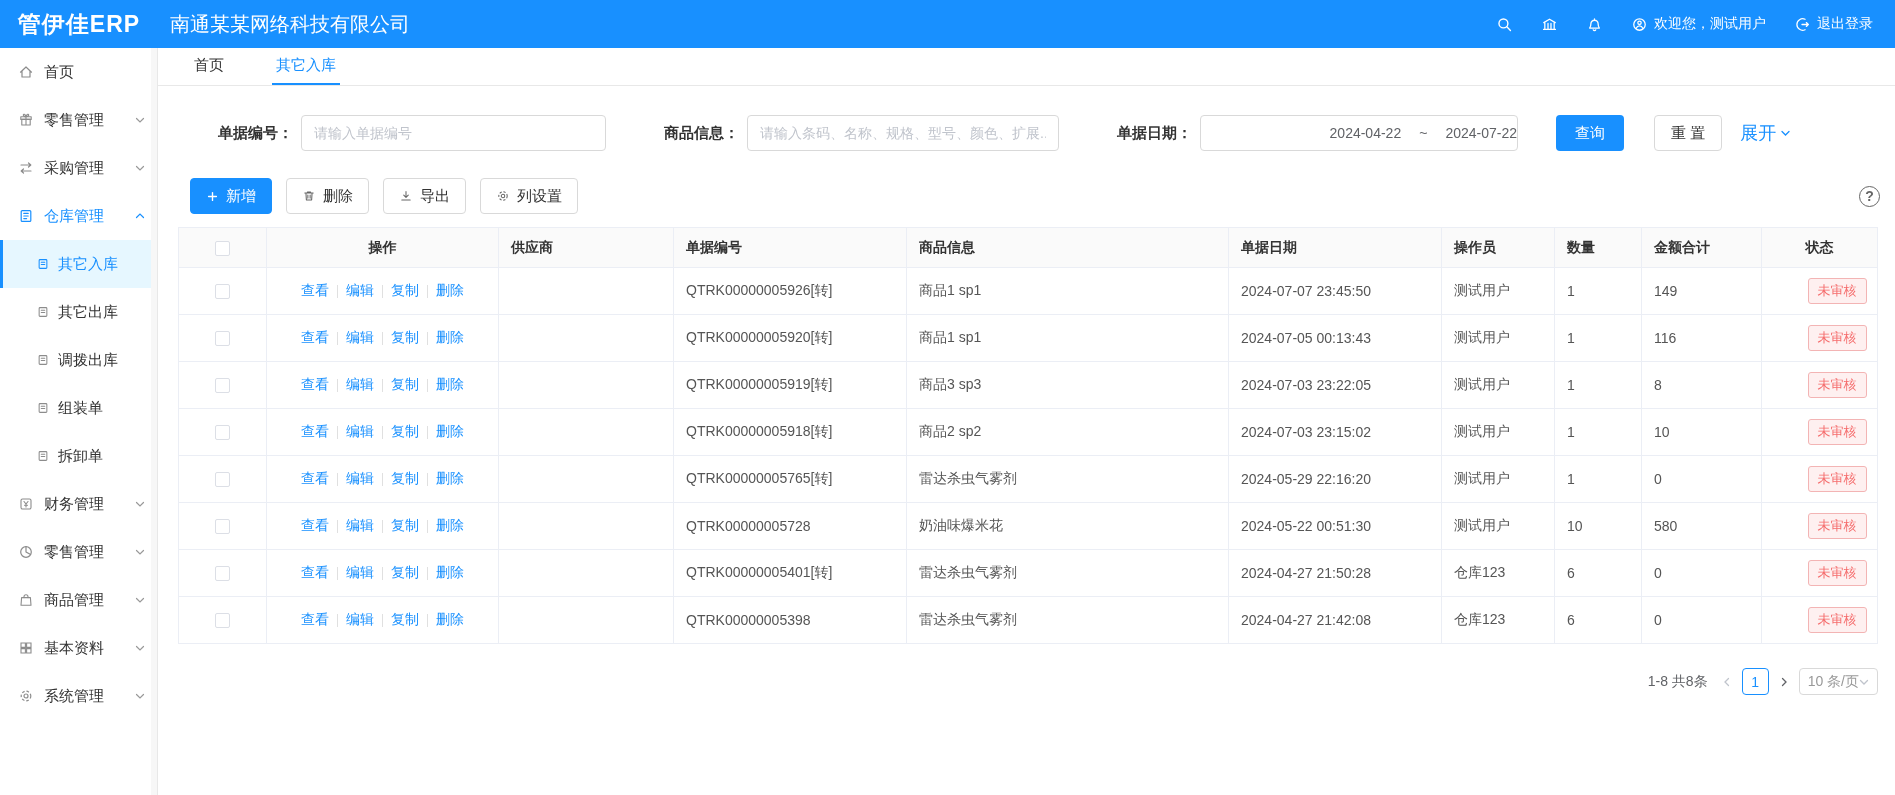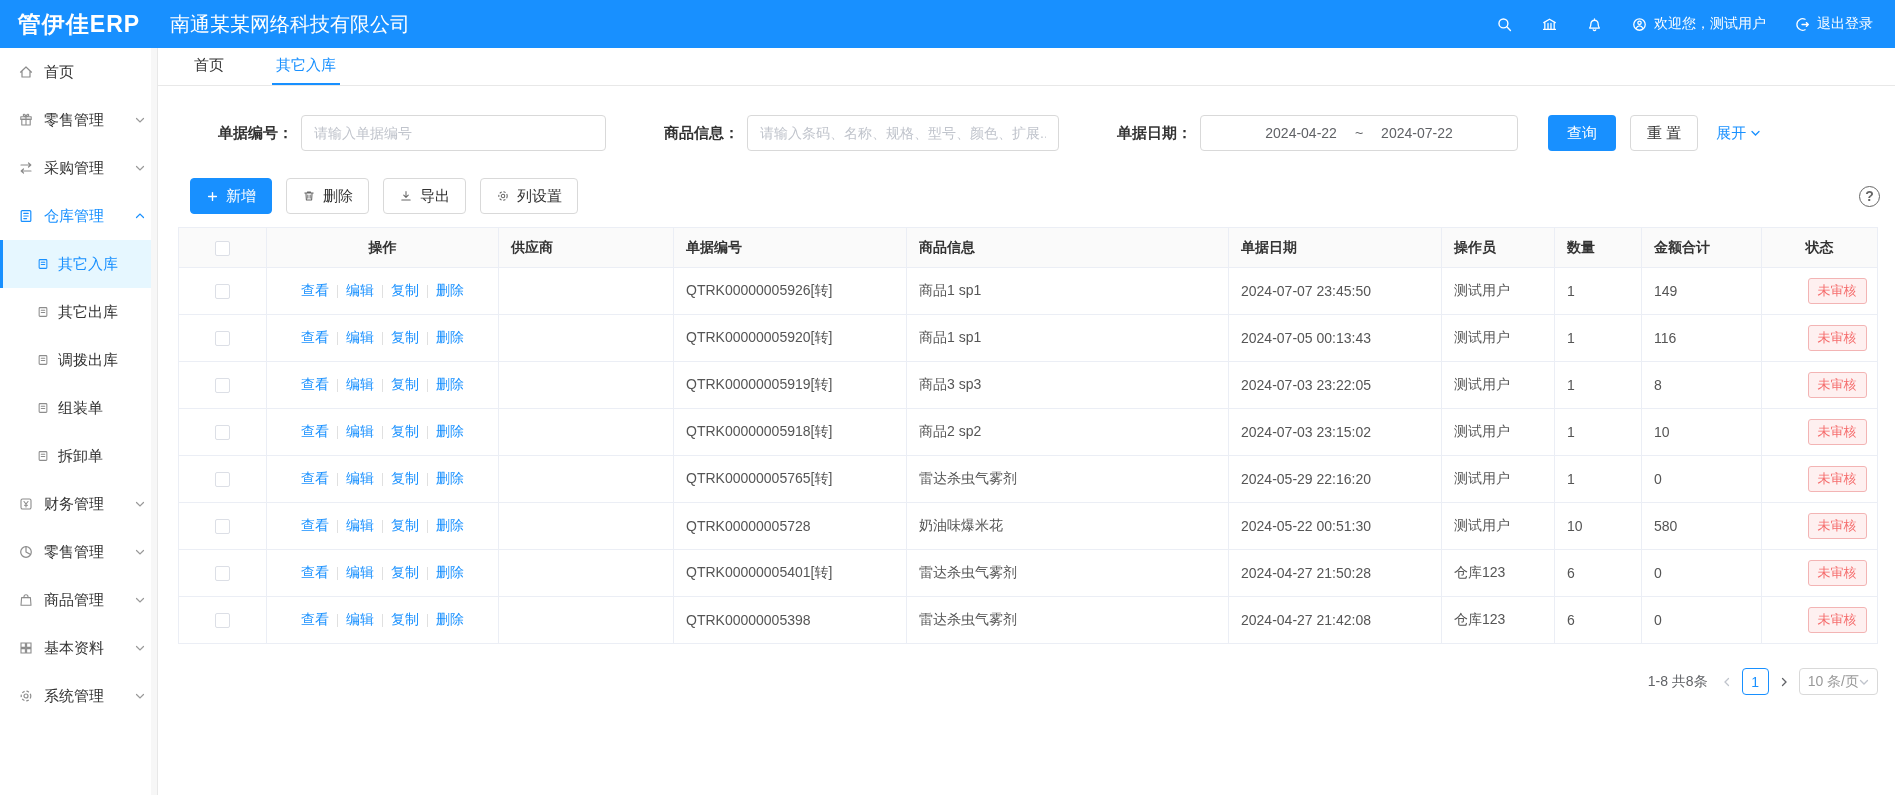--- a/index.html
+++ b/index.html
@@ -40,26 +40,26 @@
   .tab { display:flex; align-items:center; font-size:15px; color:#333; cursor:pointer; border-bottom:2px solid transparent; padding:0 4px; }
   .tab.active { color:#1890ff; border-bottom-color:#1890ff; }
 
   
   .filters { display:flex; align-items:center; margin:29px 0 0 60px; }
   .f-label { font-size:15px; color:#333; font-weight:bold; margin-right:8px; white-space:nowrap; }
   .f-input { height:36px; border:1px solid #d9d9d9; border-radius:4px; font-size:14px; padding:0 12px; color:#555; outline:none; font-family:inherit; }
   .f-input::placeholder { color:#c0c4cc; }
   .in-docno { width:305px; margin-right:58px; }
   .in-product { width:312px; margin-right:58px; }
-  .daterange { width:318px; height:36px; border:1px solid #d9d9d9; border-radius:4px; display:flex; align-items:center; justify-content:center; gap:18px; font-size:14px; color:#606266; cursor:pointer; margin-right:30px; }
+  .daterange { width:318px; height:36px; border:1px solid #d9d9d9; border-radius:4px; display:flex; align-items:center; justify-content:flex-end; gap:18px; font-size:14px; color:#606266; cursor:pointer; margin-right:38px; }
   .btn { height:36px; border-radius:4px; font-size:15px; cursor:pointer; border:1px solid transparent; font-family:inherit; display:inline-flex; align-items:center; justify-content:center; }
   .btn-primary { background:#1890ff; color:#fff; padding:0 18px; }
   .btn-plain { background:#fff; color:#333; border-color:#d9d9d9; padding:0 16px; }
-  .btn-search { margin-right:14px; }
-  .expand-link { color:#1890ff; font-size:15px; margin-left:18px; display:inline-flex; align-items:center; gap:4px; cursor:pointer; }
+  .btn-search { margin-right:30px; }
+  .expand-link { color:#1890ff; font-size:18px; margin-left:18px; display:inline-flex; align-items:center; gap:4px; cursor:pointer; }
 
   
   .toolbar { display:flex; align-items:center; margin:27px 15px 0 32px; }
   .tbtn { height:36px; border-radius:4px; border:1px solid #d9d9d9; background:#fff; color:#333; font-size:15px; display:inline-flex; align-items:center; gap:7px; padding:0 15px; margin-right:14px; cursor:pointer; }
   .tbtn svg { color:#666; }
   .tbtn-add { background:#1890ff; border-color:#1890ff; color:#fff; }
   .tbtn-add svg { color:#fff; }
   .help-circle { margin-left:auto; width:21px; height:21px; border-radius:50%; border:1.5px solid #666; color:#666; font-size:14px; font-weight:bold; display:flex; align-items:center; justify-content:center; cursor:pointer; }
 
   

